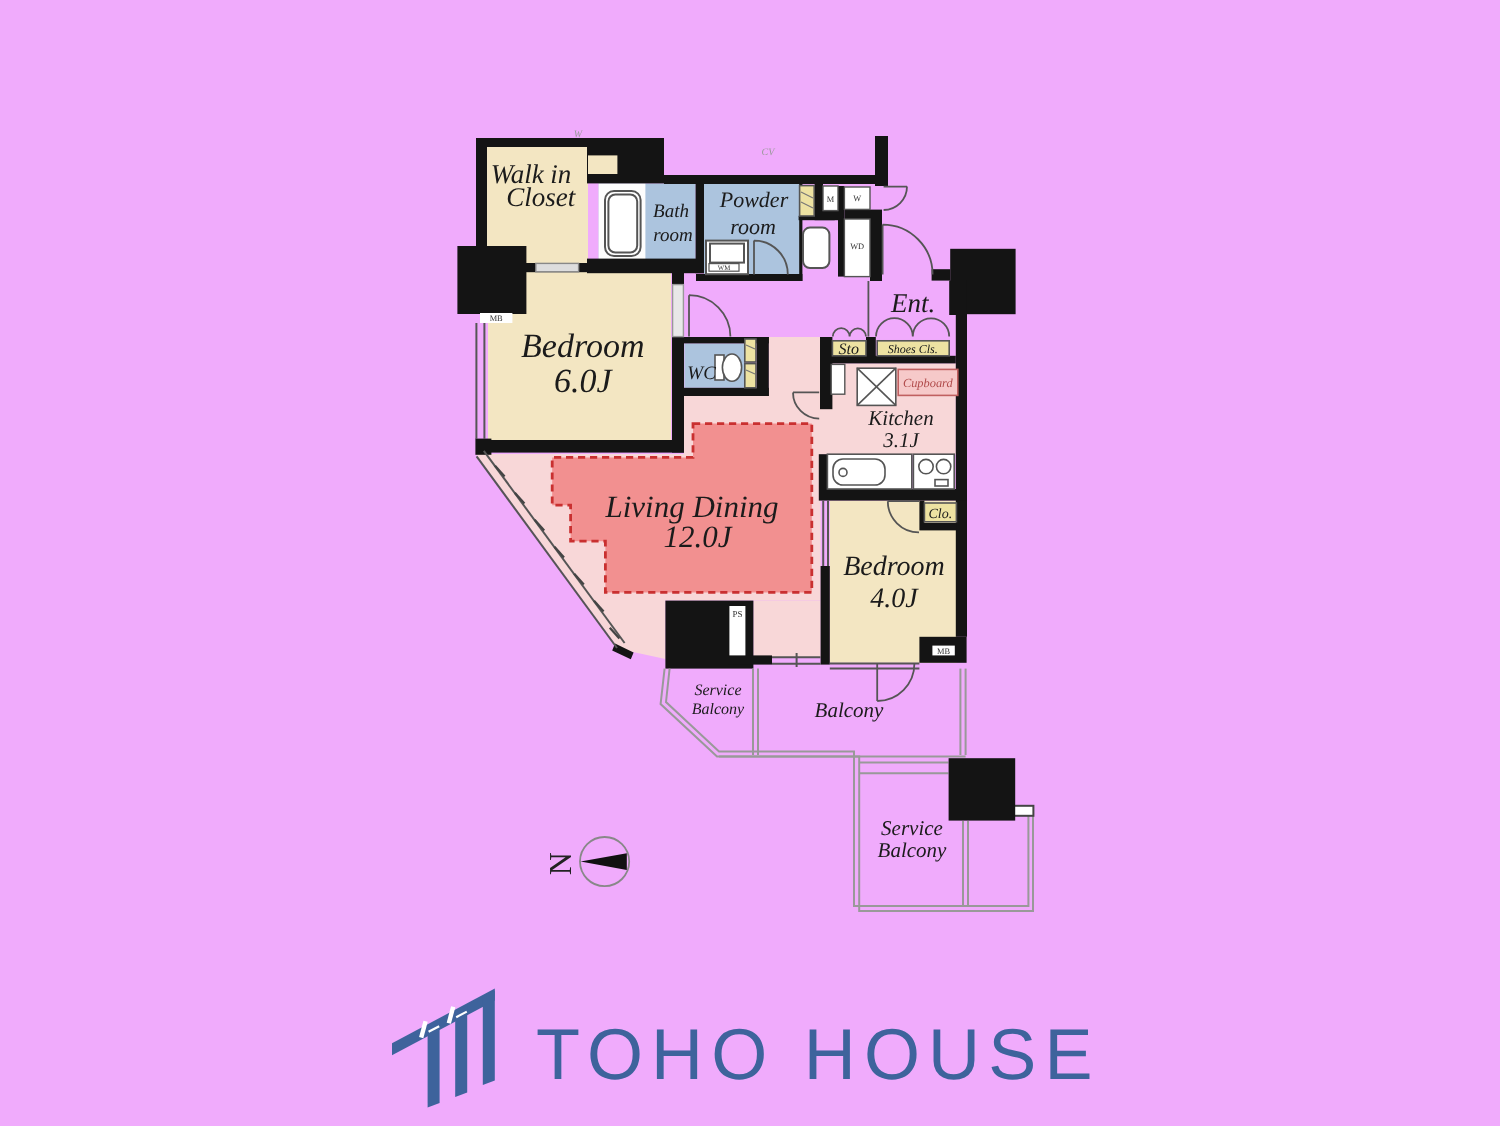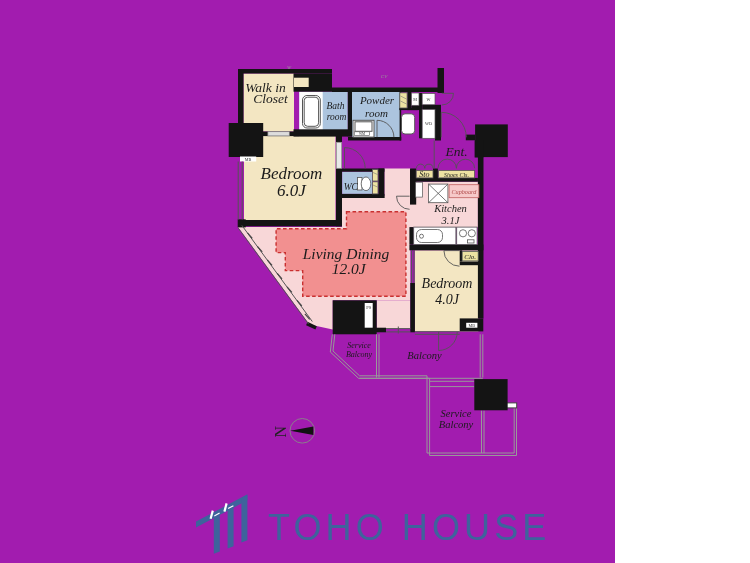--- a/index.html
+++ b/index.html
@@ -1,15 +1,15 @@
 <!DOCTYPE html>
 <html><head><meta charset="utf-8">
 <style>
 html,body{margin:0;padding:0;background:#fff;}
-#c{position:relative;width:615px;height:563px;background:#a21caf;overflow:hidden;}
+#c{position:relative;width:750px;height:563px;background:#f0abfc;overflow:hidden;}
 svg{position:absolute;left:0;top:0;}
 text{font-family:"Liberation Serif",serif;}
 </style></head>
 <body>
 <div id="c">
 <svg width="750" height="563" viewBox="0 0 750 563">
 
 <g fill="#F8D7D8" stroke="none">
  <polygon points="238,227 410.3,227 410.3,300.3 332.7,300.3 332.7,329.5 316.5,326 310,325.3"></polygon>
  <rect x="341.9" y="196" width="68.4" height="32"></rect>

